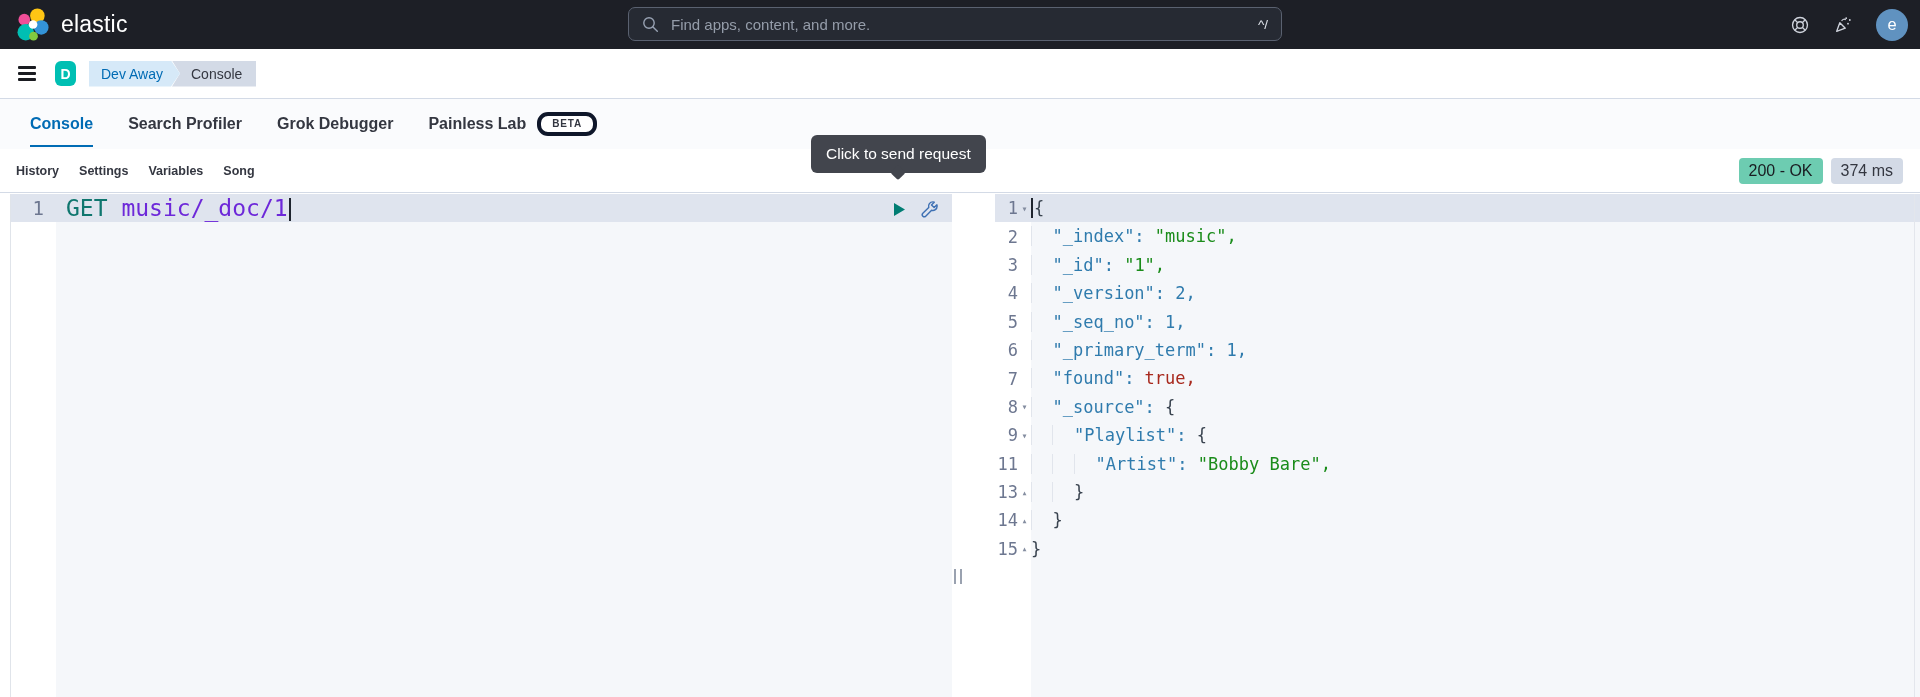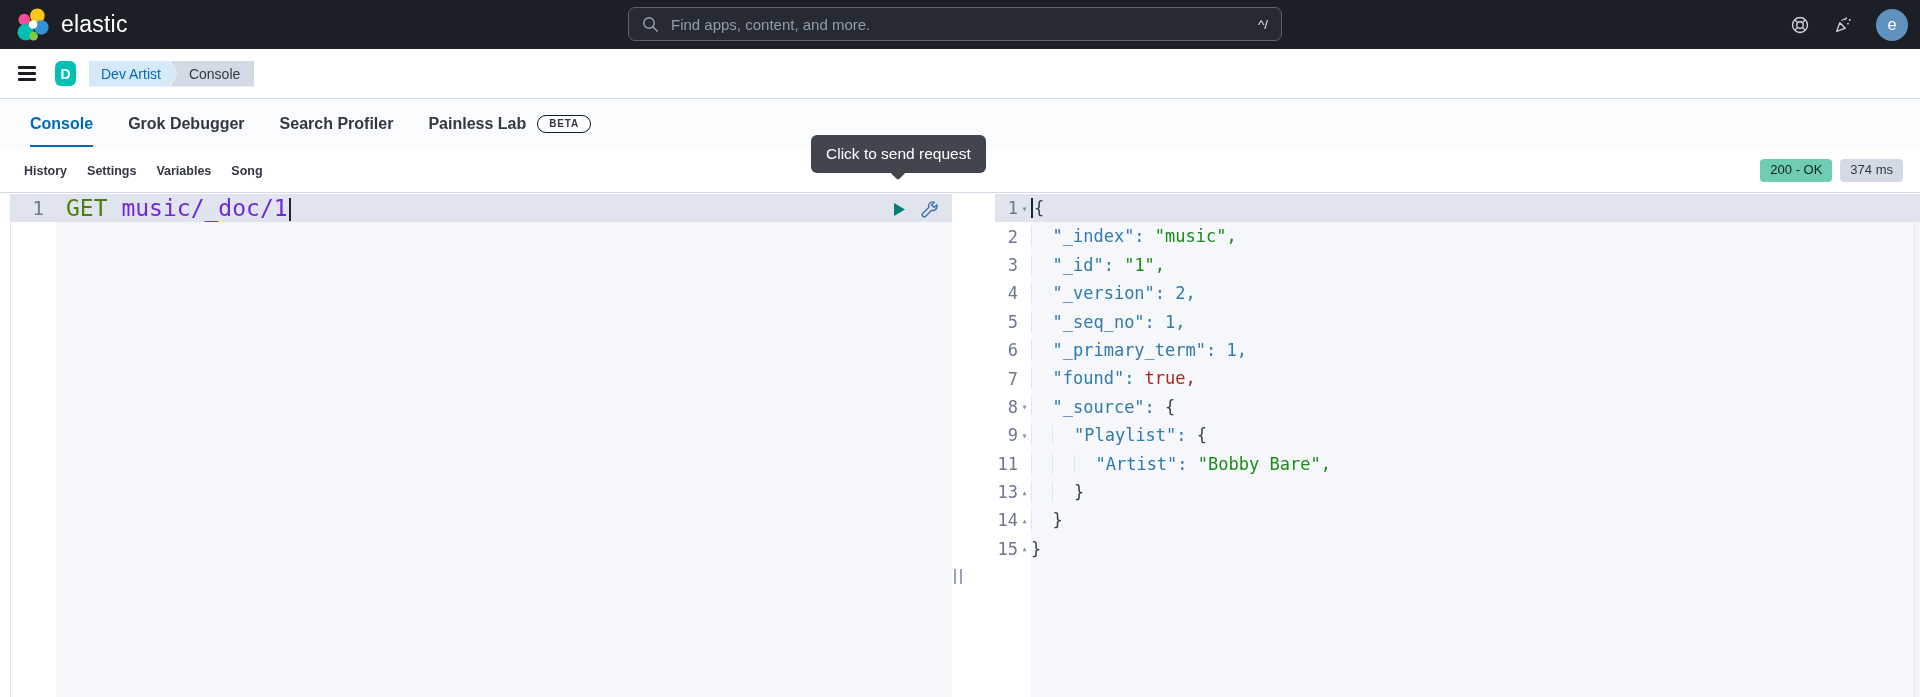--- a/index.html
+++ b/index.html
@@ -34,29 +34,29 @@
             clip-path:polygon(0 0,calc(100% - 9px) 0,100% 50%,calc(100% - 9px) 100%,0 100%);}
   .crumb-last{background:#d3dae6;color:#343741;padding:0 14px 0 19px;margin-left:-8px;
             clip-path:polygon(0 0,100% 0,100% 100%,0 100%,8px 50%);}
 
   
   .tabbar{position:absolute;left:0;top:99px;width:1920px;height:50px;background:#fafbfd;
           display:flex;align-items:stretch;padding-left:30px;gap:35px;box-sizing:border-box;}
   .tab{display:flex;align-items:center;font-size:16px;font-weight:bold;color:#343741;position:relative;cursor:pointer;}
   .tab.active{color:#006bb4;}
   .tab.active::after{content:"";position:absolute;left:0;right:0;bottom:2px;height:2px;background:#006bb4;}
-  .beta{margin-left:11px;padding:3px 11px;border:1px solid #0f172a;border-radius:11px;background:#fff;
+  .beta{margin-left:11px;padding:3px 11px;border:4px solid #0f172a;border-radius:11px;background:#fff;
         font-size:10px;font-weight:bold;letter-spacing:.8px;color:#343741;line-height:1;}
 
   
   .menubar{position:absolute;left:0;top:149px;width:1920px;height:43px;background:#fff;
-           display:flex;align-items:center;padding:0 17px 0 24px;gap:20px;box-sizing:border-box;}
+           display:flex;align-items:center;padding:0 17px 0 16px;gap:20px;box-sizing:border-box;}
   .menuitem{font-size:12.5px;font-weight:bold;color:#343741;cursor:pointer;}
   .mb-right{margin-left:auto;display:flex;gap:8px;align-items:center;}
-  .badge{font-size:13px;padding:3px 10px;border-radius:4px;line-height:1.25;}
+  .badge{font-size:16px;padding:3px 10px;border-radius:4px;line-height:1.25;}
   .badge-ok{background:#6dccb1;color:#1a1c21;}
   .badge-ms{background:#d3dae6;color:#343741;}
 
   
   .tooltip{position:absolute;left:811px;top:135px;height:38px;line-height:38px;padding:0 15px;
            background:#42454d;color:#fff;font-size:15.5px;border-radius:6px;z-index:10;}
   .tooltip::after{content:"";position:absolute;left:50%;bottom:-5px;width:11px;height:11px;
            background:#42454d;transform:translateX(-50%) rotate(45deg);border-radius:2px;}
 
   
@@ -78,21 +78,21 @@
   .pane-left .fold{width:12px;}
   .content{flex:1;background:#f5f7fa;white-space:pre;line-height:28.4px;}
   .pane-left .content{padding-left:10px;font-size:23px;}
   .pane-right .content{padding-left:0;font-size:17px;}
   .code-line.active .gutter,.code-line.active .content{background:#dfe4ee;}
   .ind{border-left:1px solid #e1e5ec;}
   .cursor{display:inline-block;width:2px;background:#1e242e;vertical-align:text-bottom;}
   .pane-left .cursor{height:23px;margin-left:1px;}
   .pane-right .cursor{height:20px;margin-right:1px;}
 
-  .tk-method{color:#4d7c0f;}
+  .tk-method{color:#0f766e;}
   .tk-url{color:#6d28d9;}
   .tk-key{color:#2f7bad;}
   .tk-str{color:#1a8c1a;}
   .tk-num{color:#2f7bad;}
   .tk-bool{color:#a8291d;}
   .tk-brace{color:#39434f;}
 
   .req-actions{position:absolute;top:5px;right:13px;display:flex;gap:10px;align-items:center;z-index:3;}
   .icon-btn{width:20px;height:20px;display:flex;align-items:center;justify-content:center;cursor:pointer;}
   .print-line{position:absolute;top:0;bottom:0;right:5px;width:1px;background:#e3e6ec;}
@@ -151,29 +151,29 @@
   </div>
 
   <div class="crumbbar">
     <div class="hamburger">
         <i></i>
         <i></i>
         <i></i>
       </div>
     <div class="appbadge">D</div>
     <div class="crumbs">
-      <div class="crumb crumb-first">Dev Artist</div>
+      <div class="crumb crumb-first">Dev Away</div>
       <div class="crumb crumb-last">Console</div>
     </div>
   </div>
 
   <div class="tabbar">
     <div class="tab active">Console</div>
+    <div class="tab">Search Profiler</div>
     <div class="tab">Grok Debugger</div>
-    <div class="tab">Search Profiler</div>
     <div class="tab">
       <span>Painless Lab</span>
       <span class="beta">BETA</span>
     </div>
   </div>
 
   <div class="menubar">
     <span class="menuitem">History</span>
     <span class="menuitem">Settings</span>
     <span class="menuitem">Variables</span>

